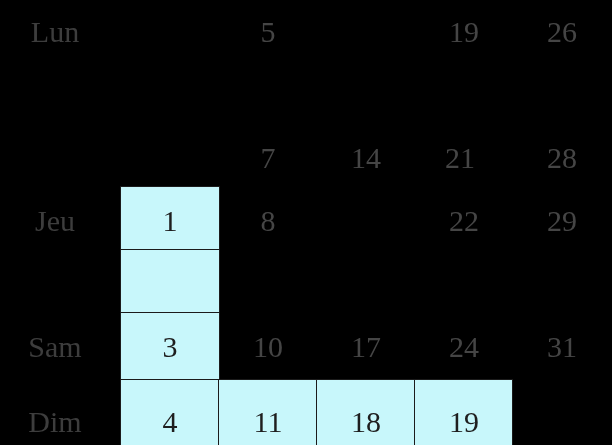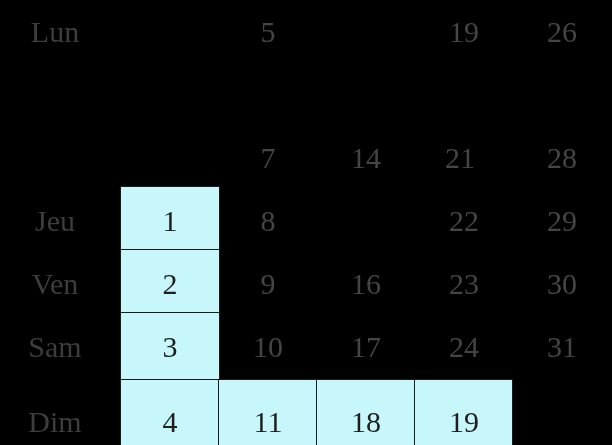--- a/index.html
+++ b/index.html
@@ -128,28 +128,20 @@
     </div>
 
     <div class="calendar-row" style="top:189px;">
       <div class="daylabel">Jeu</div>
       <div class="daycell on-highlight" style="left:122px;">1</div>
       <div class="daycell" style="left:220px;">8</div>
       <div class="daycell" style="left:416px;">22</div>
       <div class="daycell" style="left:514px;">29</div>
     </div>
 
-    <div class="calendar-row" style="top:252px;">
-      <div class="daylabel">Ven</div>
-      <div class="daycell on-highlight" style="left:122px;">2</div>
-      <div class="daycell" style="left:220px;">9</div>
-      <div class="daycell" style="left:318px;">16</div>
-      <div class="daycell" style="left:416px;">23</div>
-      <div class="daycell" style="left:514px;">30</div>
-    </div>
 
     <div class="calendar-row" style="top:315px;">
       <div class="daylabel">Sam</div>
       <div class="daycell on-highlight" style="left:122px;">3</div>
       <div class="daycell" style="left:220px;">10</div>
       <div class="daycell" style="left:318px;">17</div>
       <div class="daycell" style="left:416px;">24</div>
       <div class="daycell" style="left:514px;">31</div>
     </div>
 

